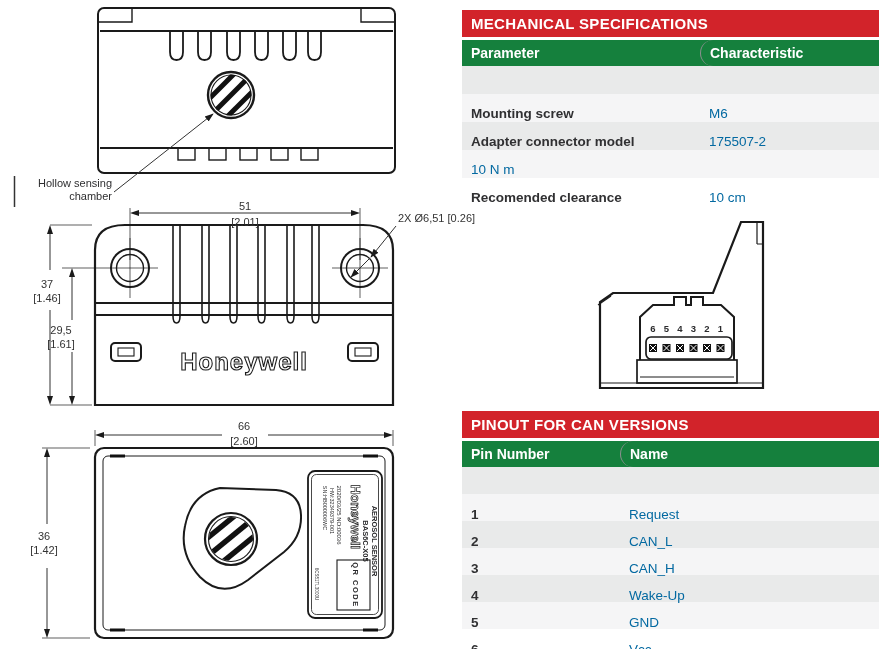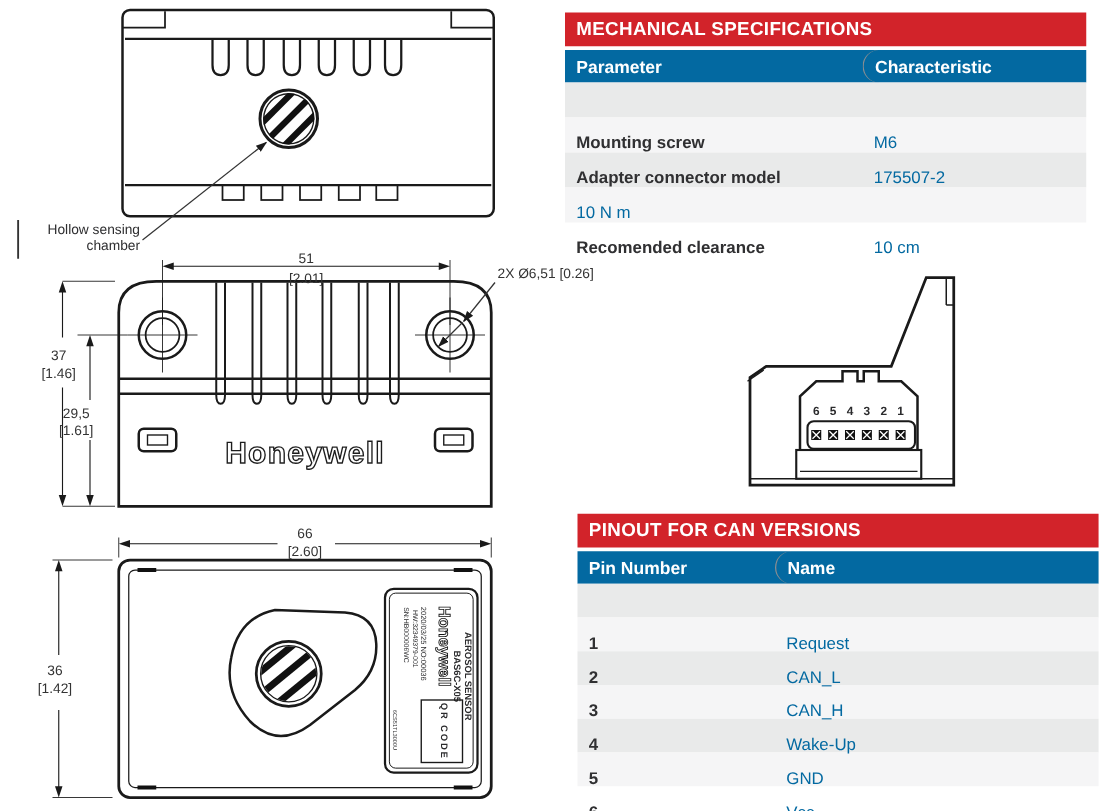--- a/index.html
+++ b/index.html
@@ -7,21 +7,21 @@
        font-family:"Liberation Sans",sans-serif;-webkit-font-smoothing:antialiased;}
   .abs{position:absolute;}
   svg text{font-family:"Liberation Sans",sans-serif;fill:#2b2b2d;}
   .dimtxt{font-size:11px;fill:#333;}
   .callout{font-size:11px;fill:#2e2e30;}
 
   
   .spec-table{position:absolute;width:417px;}
   .tbl-title{background:#D2232A;color:#fff;font-weight:bold;font-size:15px;
              letter-spacing:.3px;height:27px;line-height:27px;padding-left:9px;}
-  .tbl-head{display:flex;background:#0369a1;color:#fff;font-weight:bold;
+  .tbl-head{display:flex;background:#15803d;color:#fff;font-weight:bold;
             font-size:14px;height:26px;line-height:26px;margin-top:3px;}
   .tbl-head .cell{box-sizing:border-box;padding-left:9px;}
   .tbl-head .cell + .cell{border-left:1px solid #8d8e90;border-radius:13px;}
   .tbl-row{display:flex;font-size:13.5px;}
   .tbl-row .cell{box-sizing:border-box;padding-left:9px;display:flex;align-items:center;margin-top:47px;}
   .tbl-row.odd{background:#E9EAEA;}
   .tbl-row.even{background:#F5F5F6;}
   .param{color:#303032;font-weight:bold;}
   .val{color:#0369a1;font-weight:normal;}
   .mech .c1{width:238px;} .mech .c2{width:179px;}
@@ -254,21 +254,21 @@
     <text x="321" y="99" font-size="13" font-weight="bold" text-anchor="middle" transform="rotate(90 321 99)" style="fill:#fff;stroke:#111;stroke-width:.7;">Honeywell</text>
     <text x="307" y="97" font-size="6" text-anchor="middle" transform="rotate(90 307 97)">2020/03/25 NO:00036</text>
     <text x="300" y="93" font-size="5.5" text-anchor="middle" transform="rotate(90 300 93)">HW:32349379-001</text>
     <text x="293" y="90" font-size="5.5" text-anchor="middle" transform="rotate(90 293 90)">SN:HB000006WC</text>
     <text x="284.5" y="166" font-size="4.5" text-anchor="middle" transform="rotate(90 284.5 166)">6CS51TL3000U</text>
     <rect class="ln" x="307" y="142" width="33" height="50" stroke-width="1.1" fill="#fff"></rect>
     <text x="323" y="167" font-size="7.5" font-weight="bold" text-anchor="middle" letter-spacing="1.5" transform="rotate(90 323 167)">QR CODE</text>
   </g>
 </svg>
 
-<div class="spec-table mech" style="left:452px;top:10px;">
+<div class="spec-table mech" style="left:462px;top:10px;">
   <div class="tbl-title">MECHANICAL SPECIFICATIONS</div>
   <div class="tbl-head">
     <div class="cell c1">Parameter</div>
     <div class="cell c2">Characteristic</div>
   </div>
   <div class="tbl-row odd">
     <div class="cell c1 param">Mounting screw</div>
     <div class="cell c2 val">M6</div>
   </div>
   <div class="tbl-row even">

